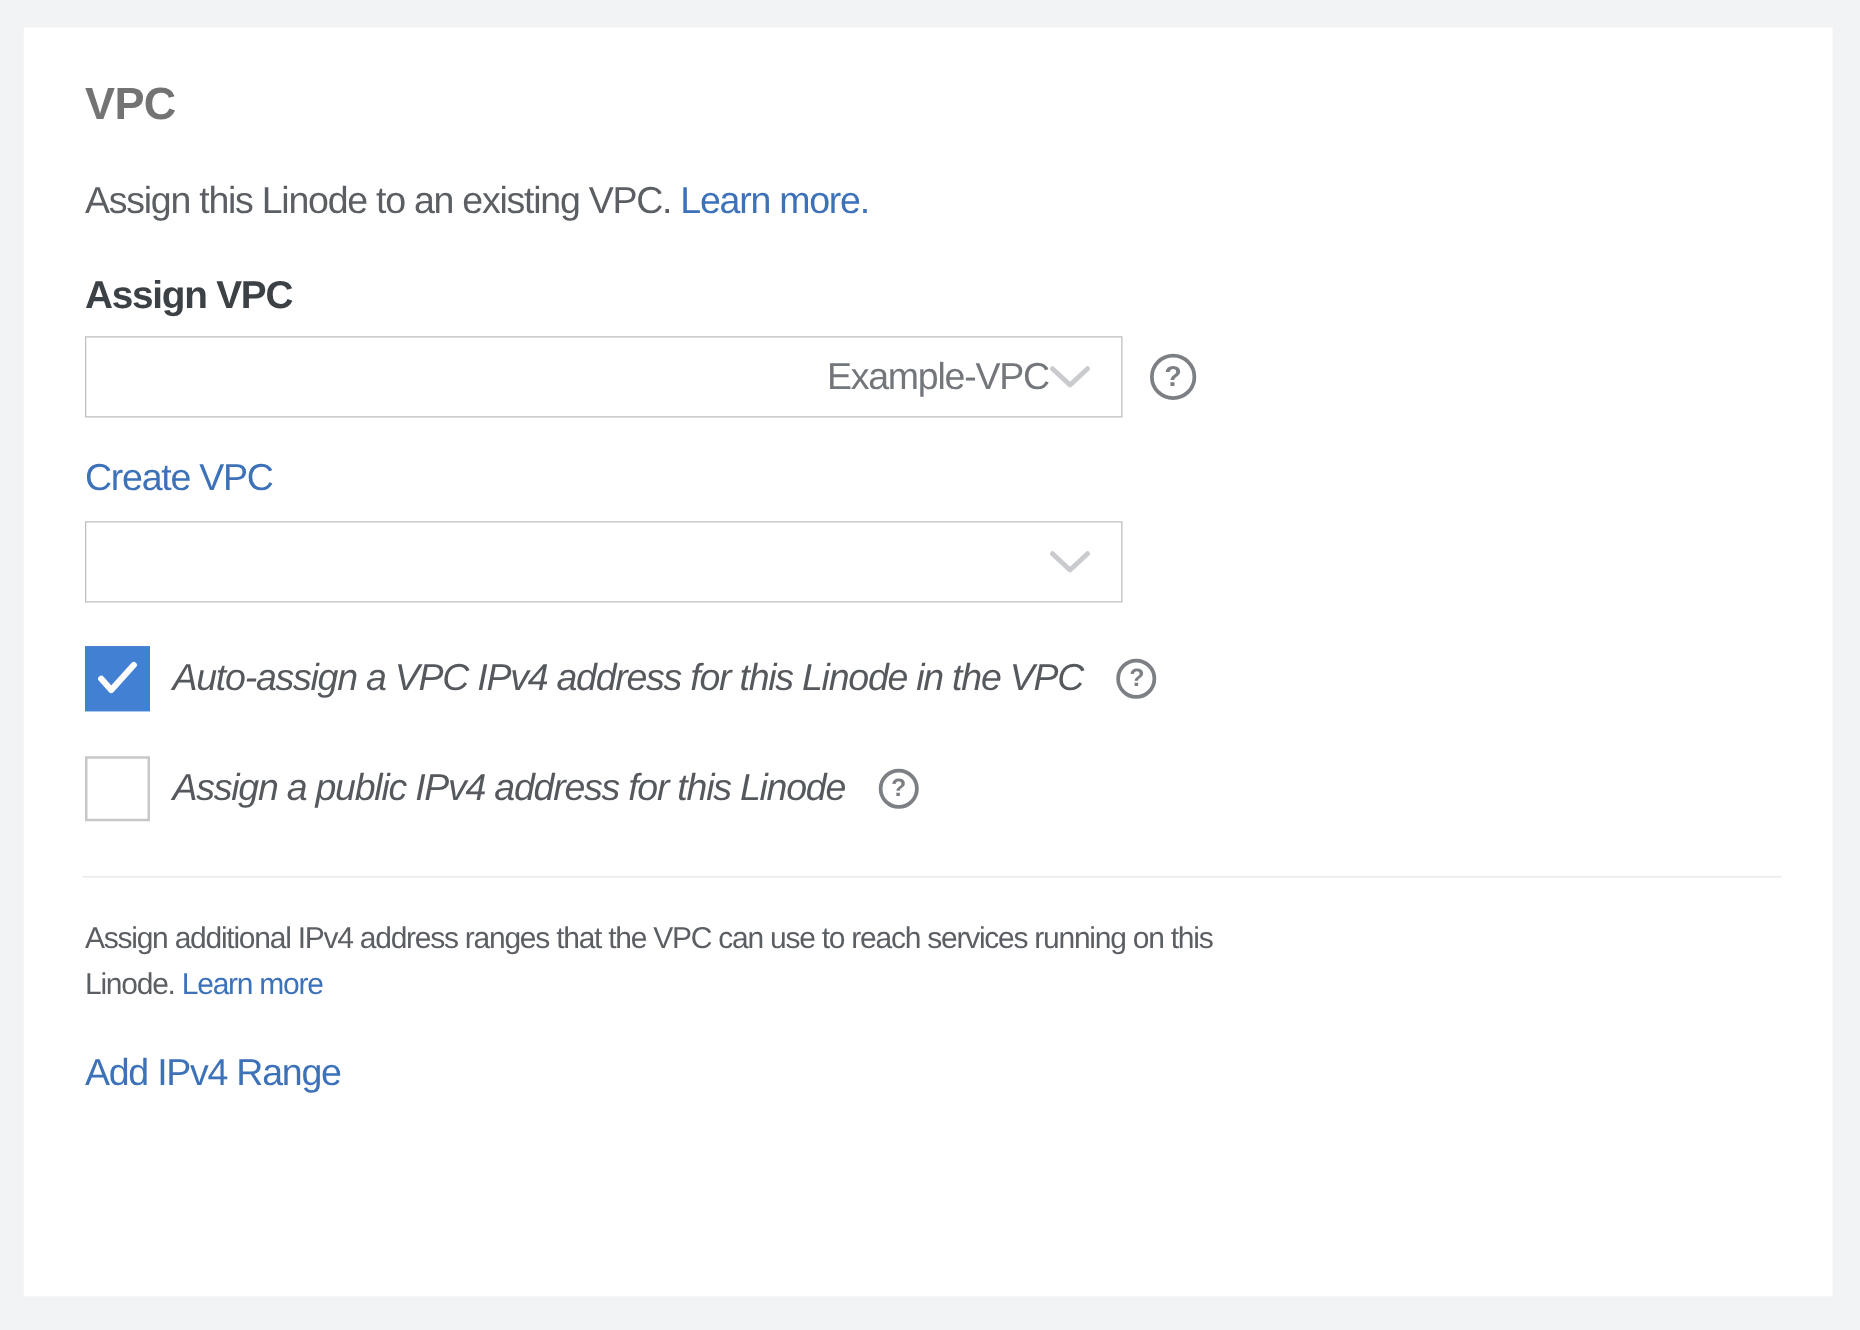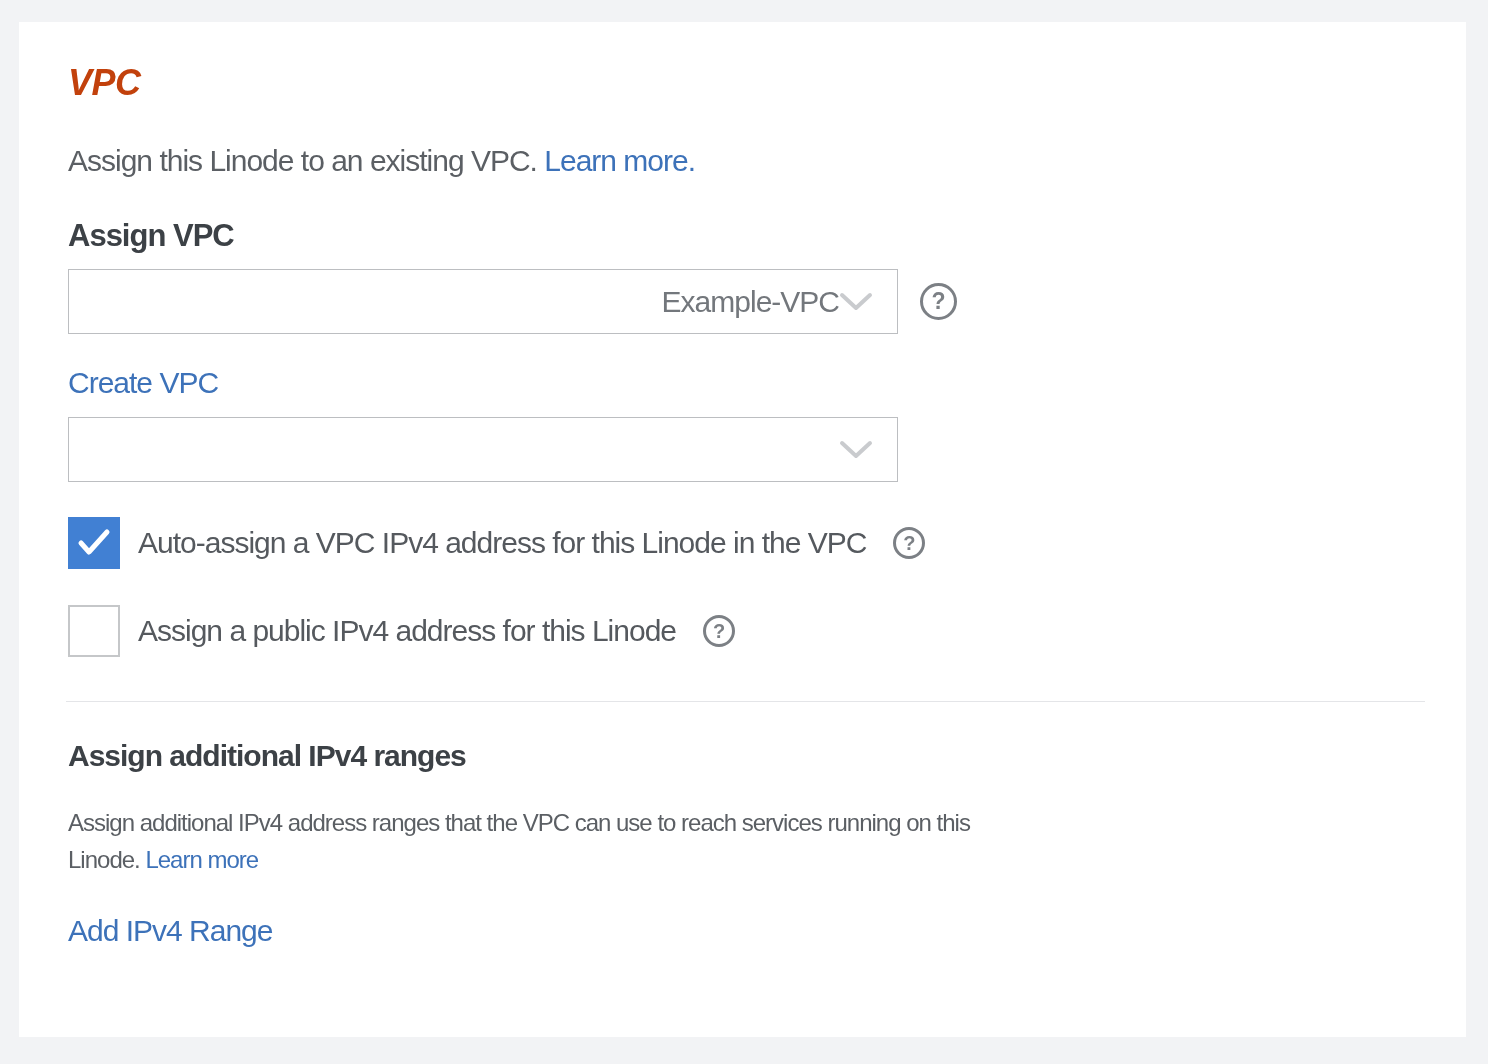--- a/index.html
+++ b/index.html
@@ -19,23 +19,22 @@
     height: 1015px;
     background: #ffffff;
     box-sizing: border-box;
     padding: 41px 41px 0 49px;
   }
   .page-title {
     margin: 0;
     font-size: 36px;
     line-height: 40px;
     font-weight: 700;
-    color: #c2410c;
+    color: #737373;
     letter-spacing: -0.5px;
-    font-style: italic;
   }
   .desc {
     margin: 40px 0 0 0;
     font-size: 30px;
     line-height: 36px;
     color: #5b5f64;
     letter-spacing: -1px;
   }
   a.link {
     color: #3d72b9;
@@ -121,20 +120,21 @@
   }
   .checkbox .check { display: none; }
   .checkbox.checked .check { display: block; }
   .checkbox-label {
     margin-left: 18px;
     font-size: 30px;
     line-height: 36px;
     color: #55595e;
     letter-spacing: -1px;
     cursor: default;
+    font-style: italic;
   }
   .divider {
     border: none;
     border-top: 1px solid #e4e5e8;
     margin: 44px 0 0 -2px;
   }
   .section-title {
     margin: 36px 0 0 0;
     font-size: 30px;
     line-height: 36px;
@@ -212,21 +212,20 @@
       
     </span>
     <label class="checkbox-label">Assign a public IPv4 address for this Linode</label>
     <span class="help sm">
       <span>?</span>
     </span>
   </div>
 
   <hr class="divider">
 
-  <h2 class="section-title">Assign additional IPv4 ranges</h2>
 
   <p class="section-desc">
     <span>Assign additional IPv4 address ranges that the VPC can use to reach services running on this Linode.</span>
     <a class="link">Learn more</a>
   </p>
 
   <a class="link add-range">Add IPv4 Range</a>
 
 </div>
 

